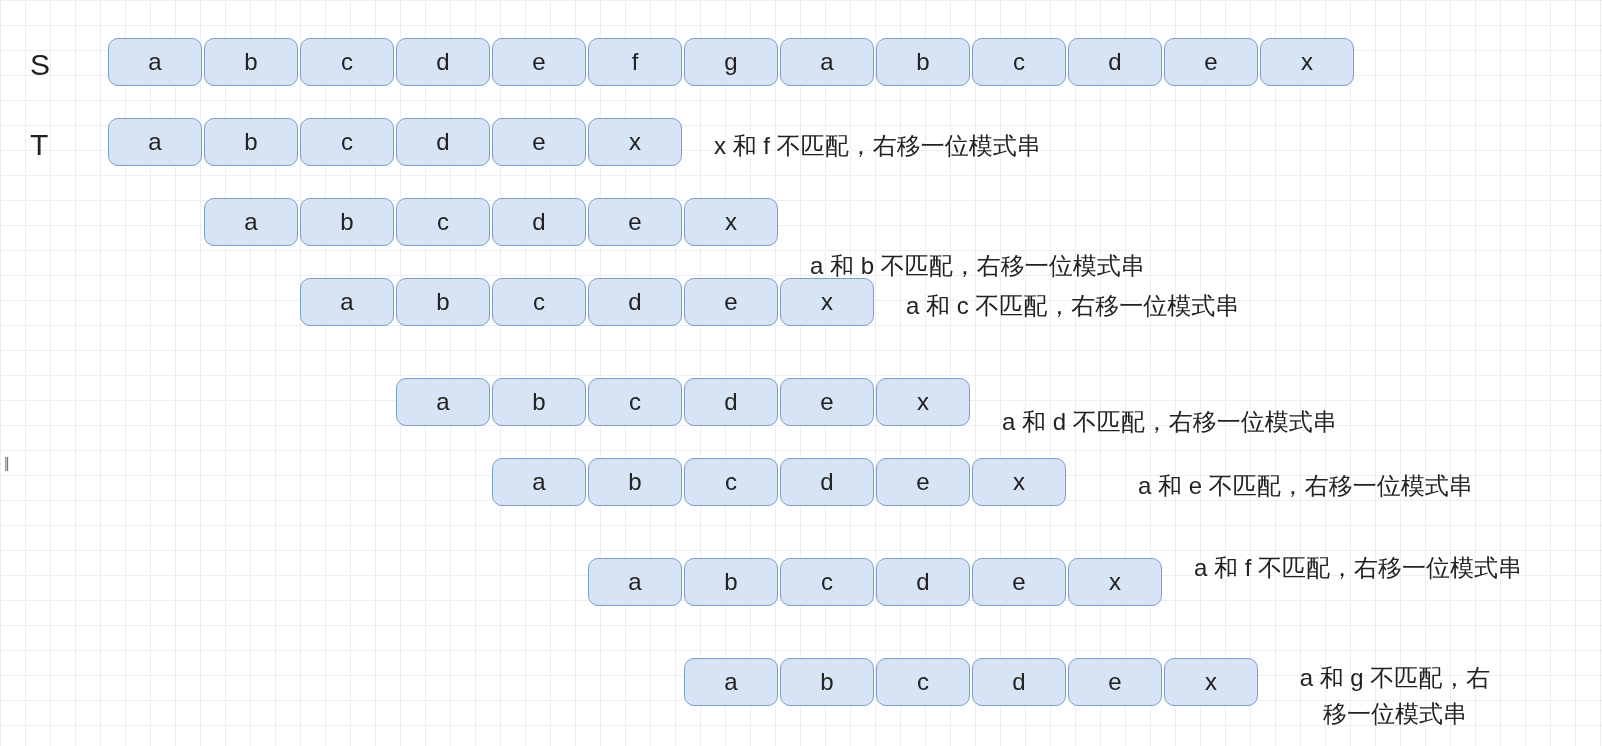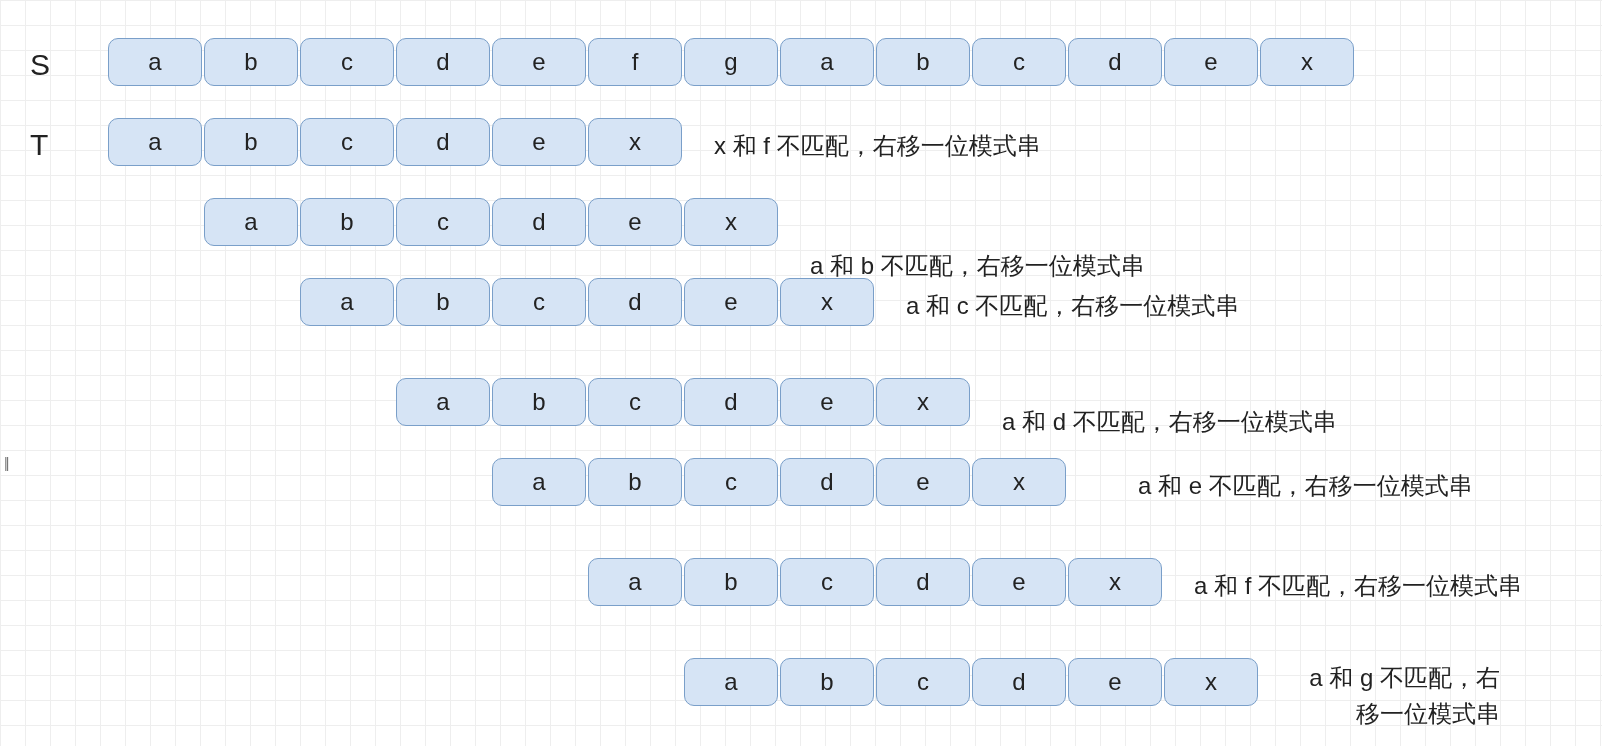--- a/index.html
+++ b/index.html
@@ -42,21 +42,21 @@
   .ann {
     position: absolute;
     font-size: 24px;
     color: #222;
     white-space: nowrap;
   }
   .ann-wrap {
     white-space: normal;
     width: 210px;
     line-height: 1.5;
-    text-align: right;
+    text-align: center;
   }
   .left-handle {
     position: absolute;
     left: 4px;
     top: 455px;
     color: #777;
     font-size: 14px;
     letter-spacing: -2px;
   }
 </style>
@@ -132,21 +132,21 @@
     </div>
     <div class="ann" style="left: 1098px; top: 470px; margin-left: 40px;">a 和 e 不匹配，右移一位模式串</div>
     <div class="row" style="left: 588px; top: 558px;">
       <div class="cell">a</div>
       <div class="cell">b</div>
       <div class="cell">c</div>
       <div class="cell">d</div>
       <div class="cell">e</div>
       <div class="cell">x</div>
     </div>
-    <div class="ann" style="left: 1194px; top: 570px; text-align: right;">a 和 f 不匹配，右移一位模式串</div>
+    <div class="ann" style="left: 1194px; top: 552px; text-align: right;">a 和 f 不匹配，右移一位模式串</div>
     <div class="row" style="left: 684px; top: 658px;">
       <div class="cell">a</div>
       <div class="cell">b</div>
       <div class="cell">c</div>
       <div class="cell">d</div>
       <div class="cell">e</div>
       <div class="cell">x</div>
     </div>
     <div class="ann ann-wrap" style="left: 1290px; top: 660px;">a 和 g 不匹配，右移一位模式串</div>
   </div>

